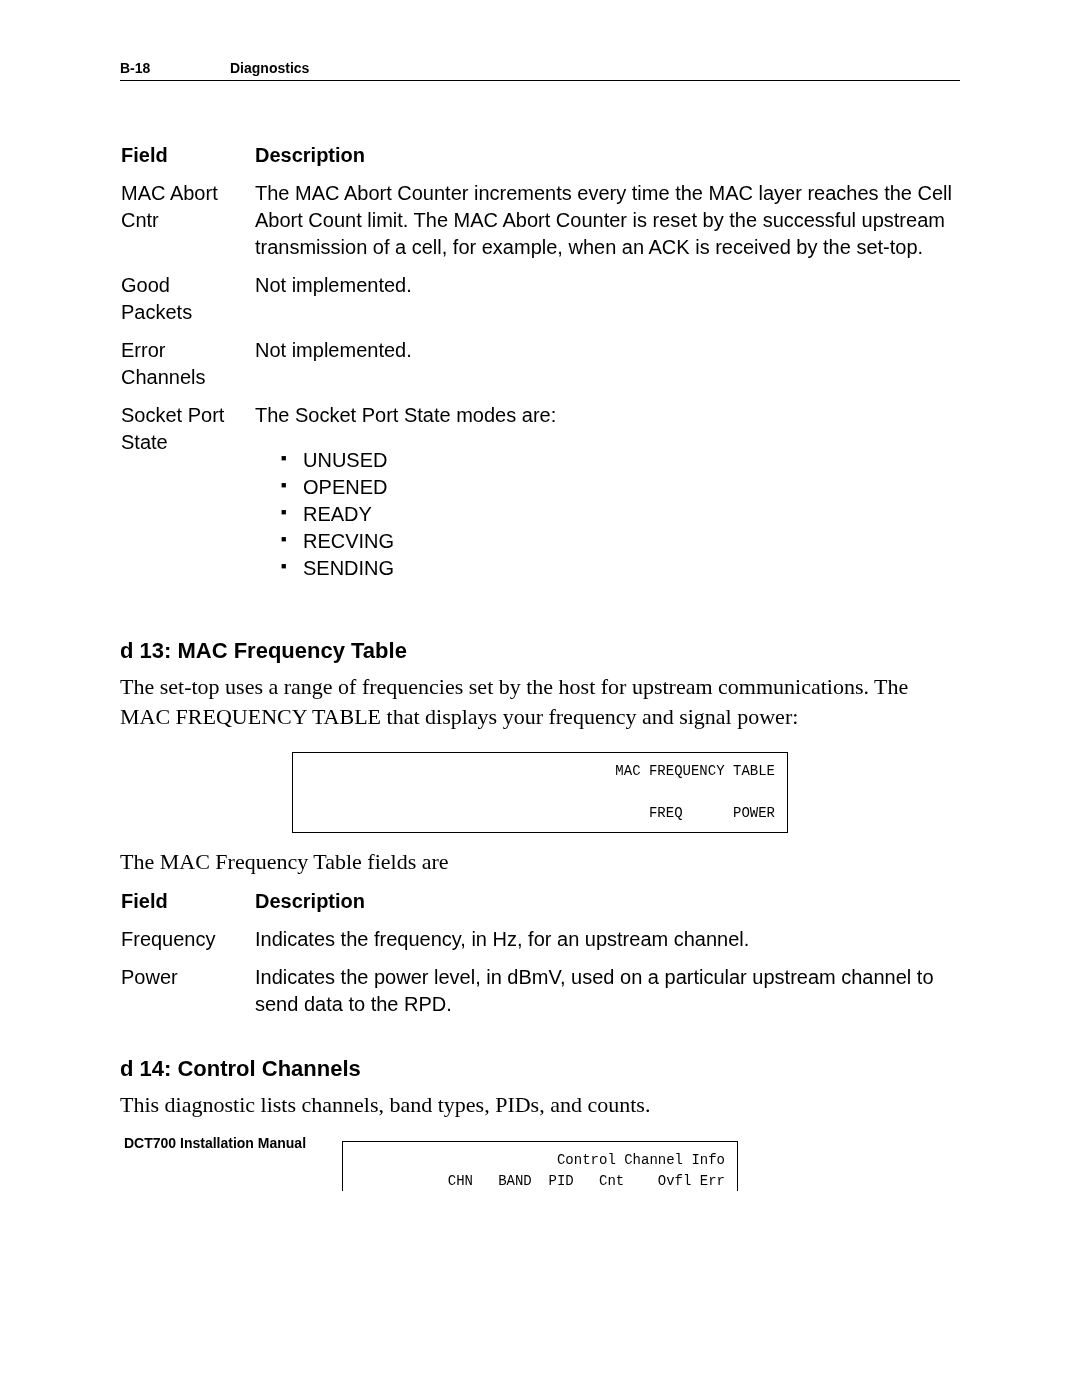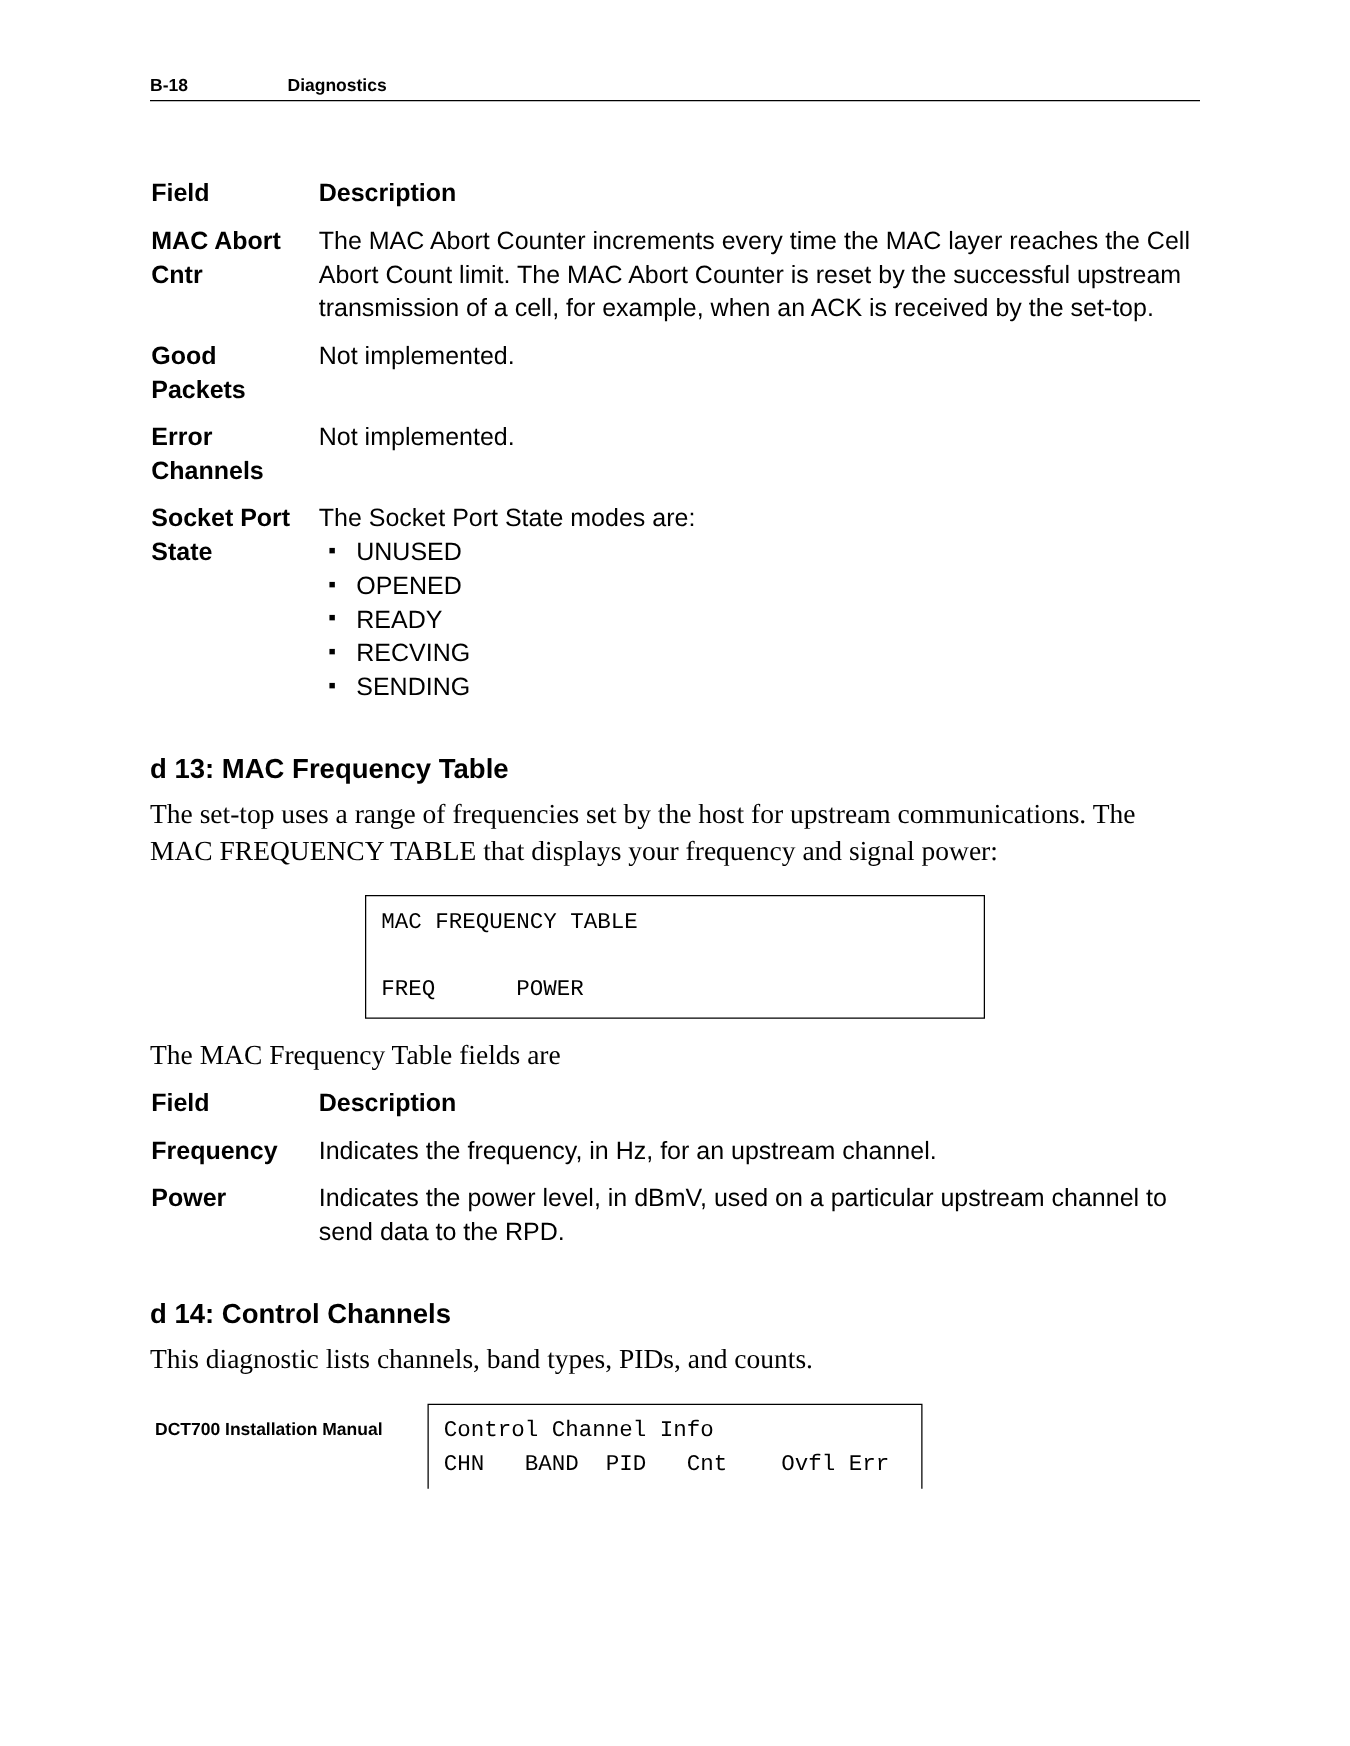--- a/index.html
+++ b/index.html
@@ -32,29 +32,29 @@
     border-collapse: collapse;
   }
   .ftable td {
     vertical-align: top;
     font-size: 20px;
     line-height: 1.35;
     padding-bottom: 10px;
   }
   .ftable .col1 {
     width: 125px;
-    font-weight: bold;
+    font-weight: normal;
     padding-right: 8px;
   }
   .ftable .hdrcell {
     font-weight: bold;
   }
   ul.states {
     list-style: none;
-    margin: 0;
+    margin: 18px;
     padding: 0 0 0 8px;
   }
   ul.states li {
     position: relative;
     padding-left: 22px;
   }
   ul.states li::before {
     content: "■";
     font-size: 9px;
     position: absolute;
@@ -67,26 +67,27 @@
     margin: 28px 0 8px 0;
   }
   .serif {
     font-family: "Times New Roman", Times, serif;
     font-size: 22px;
     line-height: 1.35;
     margin: 0 0 10px 0;
   }
   .monobox {
     font-family: "Courier New", monospace;
-    font-size: 18px;
+    font-size: 14px;
     border: 1px solid #000;
     padding: 8px 12px;
     margin: 21px auto 14px auto;
     white-space: pre;
     line-height: 1.5;
+    text-align: right;
   }
   .monobox.wide { width: 470px; }
   .monobox.narrow { width: 370px; }
   .footer {
     position: absolute;
     bottom: 40px;
     left: 124px;
     font-size: 14px;
     font-weight: bold;
   }

